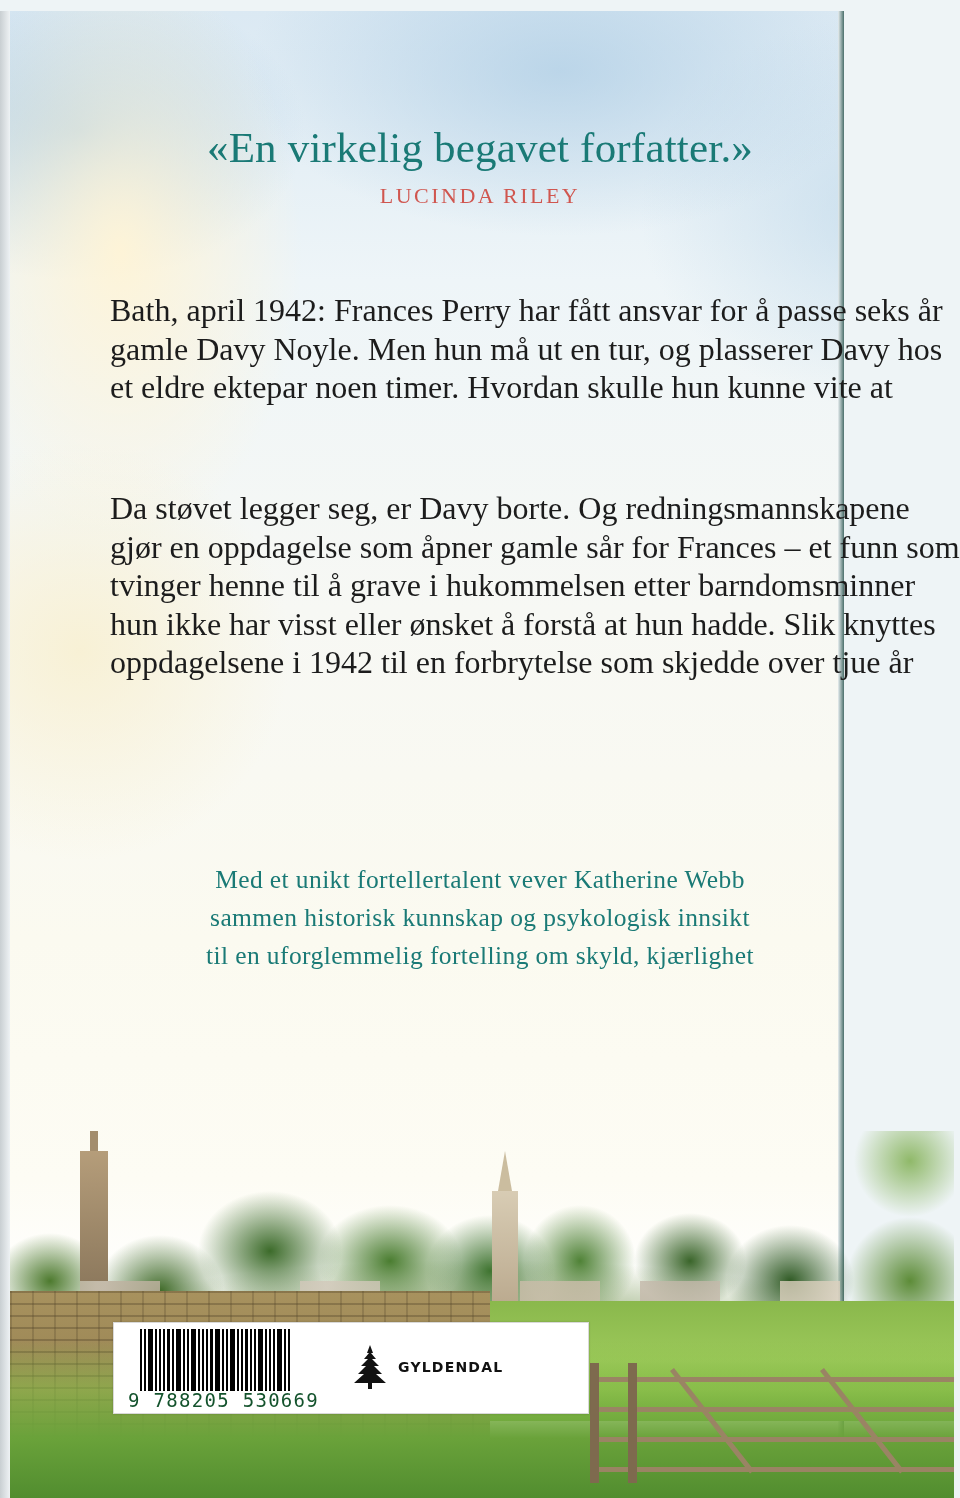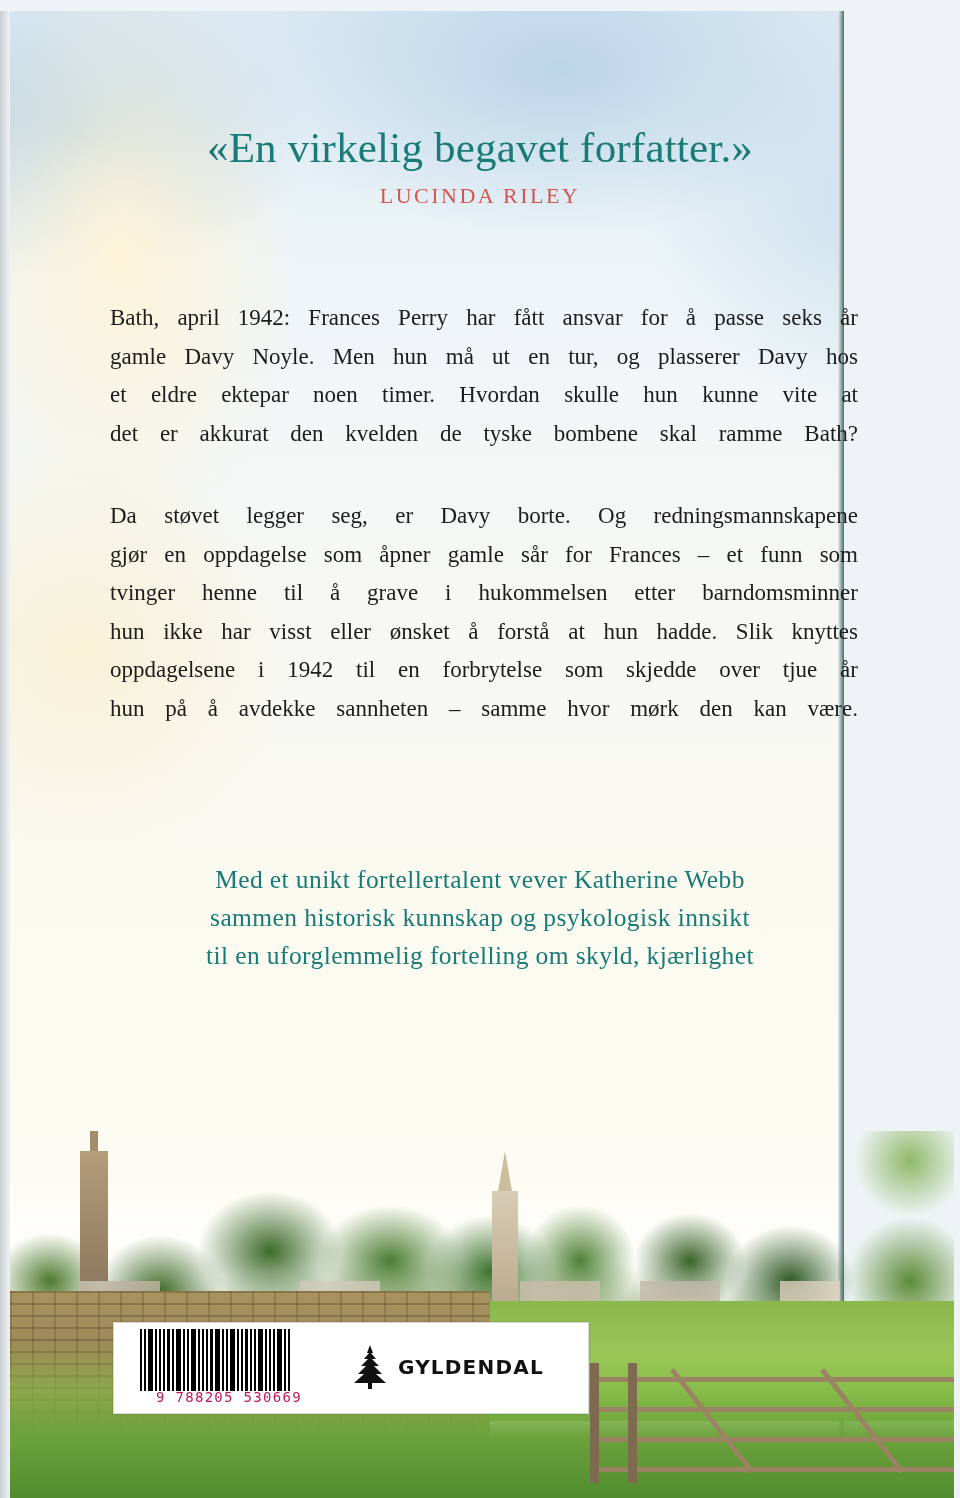--- a/index.html
+++ b/index.html
@@ -48,24 +48,23 @@
       left: 0; top: 172px; width: 960px;
       text-align: center;
       color: #d0564f;
       font-size: 22px;
       letter-spacing: 2.5px;
     }
     .body-text {
       position: absolute;
       left: 110px; width: 748px;
       color: #1c1c1c;
-      font-size: 23px;
+      font-size: 32px;
       line-height: 38.5px;
       text-align: justify;
-      margin-top: 8px;
     }
     .body-text .line { display: block; white-space: nowrap; text-align-last: justify; text-align: justify; }
     .p1 { top: 280px; }
     .p2 { top: 478px; }
     .blurb {
       position: absolute;
       left: 100px; width: 760px;
       top: 850px;
       text-align: center;
       color: #1a7a76;
@@ -161,56 +160,54 @@
       box-shadow: 0 0 2px rgba(0,0,0,0.2);
     }
     .barcode {
       position: absolute; left: 26px; top: 6px; width: 190px; height: 62px;
       display: flex; align-items: stretch;
     }
     .barcode span { display: block; background: #000; margin-right: 2px; }
     .isbn {
       position: absolute; left: 14px; top: 66px; width: 200px;
       font-family: "DejaVu Sans Mono", "Liberation Mono", monospace;
-      font-size: 14px; color: #be185d; letter-spacing: 1.3px; margin-left: 28px;
+      font-size: 19px; color: #14532d; letter-spacing: 1.3px;
     }
     .publisher {
       position: absolute; left: 238px; top: 22px; height: 44px;
       display: flex; align-items: center;
     }
     .publisher .tree-icon { width: 36px; height: 44px; margin-right: 10px; }
     .publisher .name {
       font-family: "DejaVu Sans", "Liberation Sans", sans-serif;
-      font-weight: bold; font-size: 20px; letter-spacing: 1.2px; color: #111;
+      font-weight: bold; font-size: 14px; letter-spacing: 1.2px; color: #111;
     }
   </style>
 </head>
 <body>
 
 <div class="cover">
   <div class="edge-left"></div>
   <div class="edge-right"></div>
 
   <div class="quote">«En virkelig begavet forfatter.»</div>
   <div class="quote-author">LUCINDA RILEY</div>
 
   <div class="body-text p1">
     <span class="line">Bath, april 1942: Frances Perry har fått ansvar for å passe seks år</span>
     <span class="line">gamle Davy Noyle. Men hun må ut en tur, og plasserer Davy hos</span>
     <span class="line">et eldre ektepar noen timer. Hvordan skulle hun kunne vite at</span>
-    <span class="line">det er akkurat den kvelden de tyske bombene skal ramme Bath?</span>
   </div>
 
   <div class="body-text p2">
     <span class="line">Da støvet legger seg, er Davy borte. Og redningsmannskapene</span>
     <span class="line">gjør en oppdagelse som åpner gamle sår for Frances – et funn som</span>
     <span class="line">tvinger henne til å grave i hukommelsen etter barndomsminner</span>
     <span class="line">hun ikke har visst eller ønsket å forstå at hun hadde. Slik knyttes</span>
     <span class="line">oppdagelsene i 1942 til en forbrytelse som skjedde over tjue år</span>
-    <span class="line">hun på å avdekke sannheten – samme hvor mørk den kan være.</span>
   </div>
 
   <div class="blurb">
     <span class="line">Med et unikt fortellertalent vever Katherine Webb</span>
     <span class="line">sammen historisk kunnskap og psykologisk innsikt</span>
     <span class="line">til en uforglemmelig fortelling om skyld, kjærlighet</span>
   </div>
 
   <div class="landscape">
     <div class="light-tree"></div>

